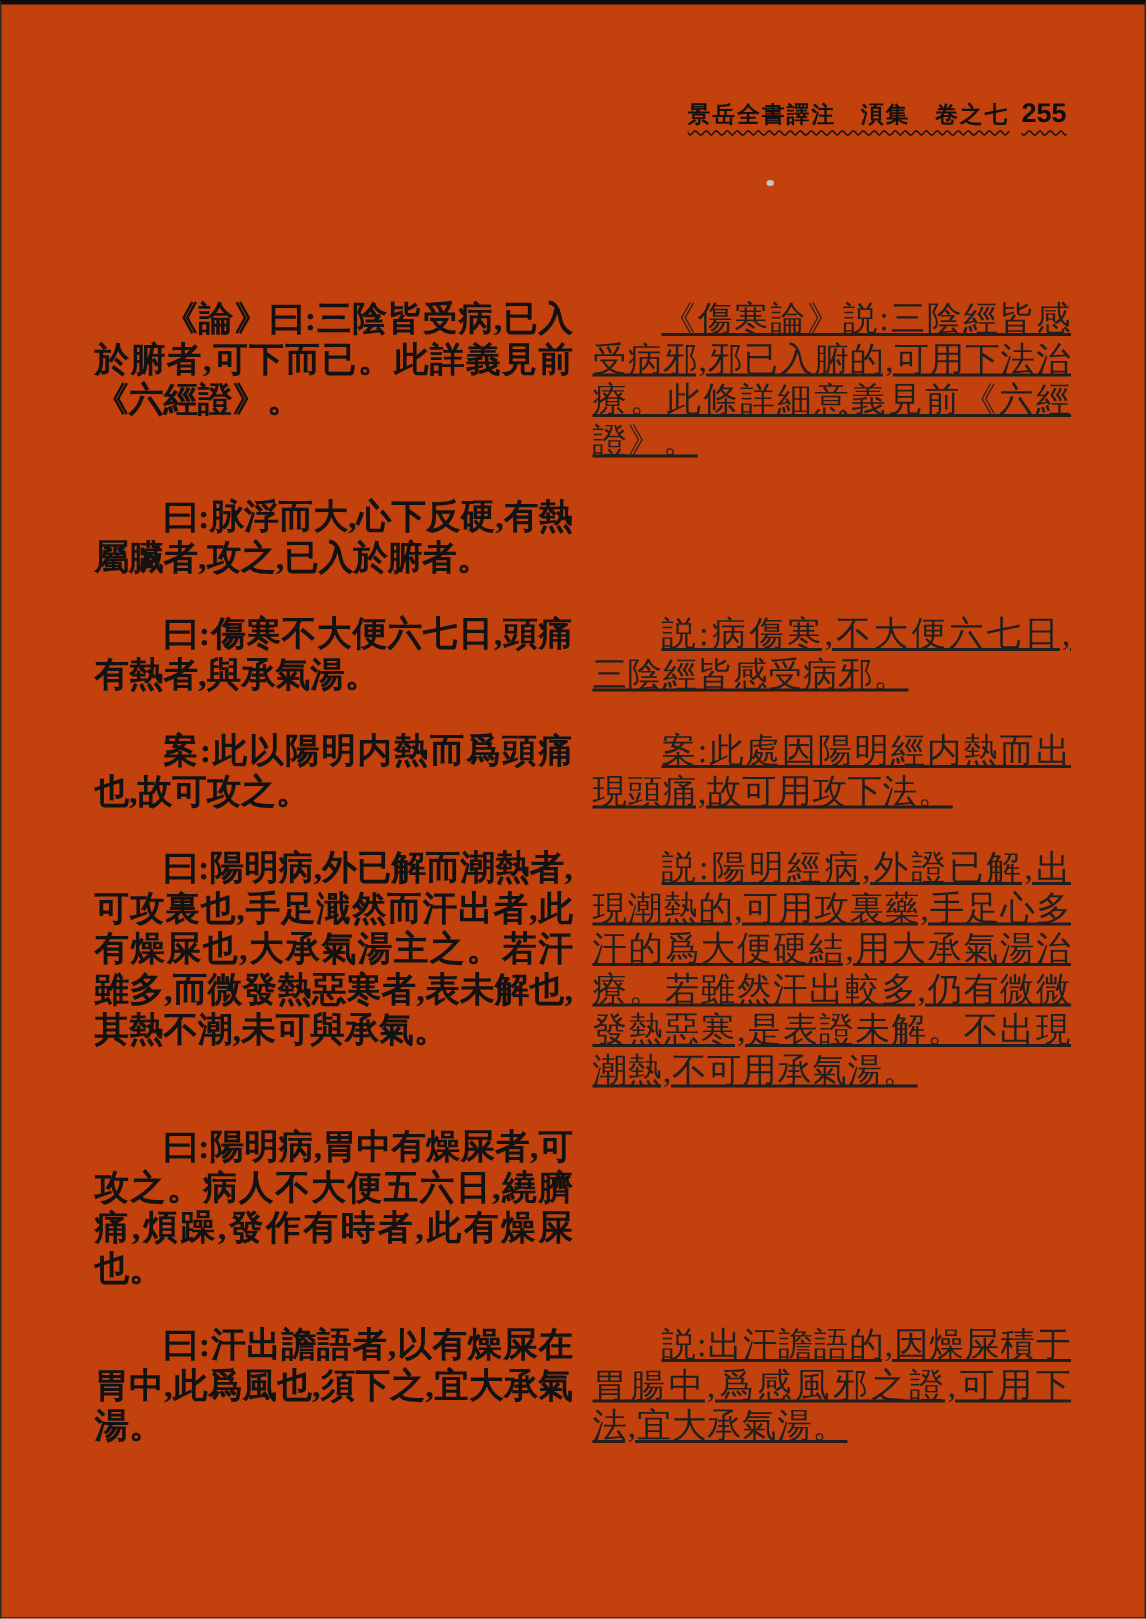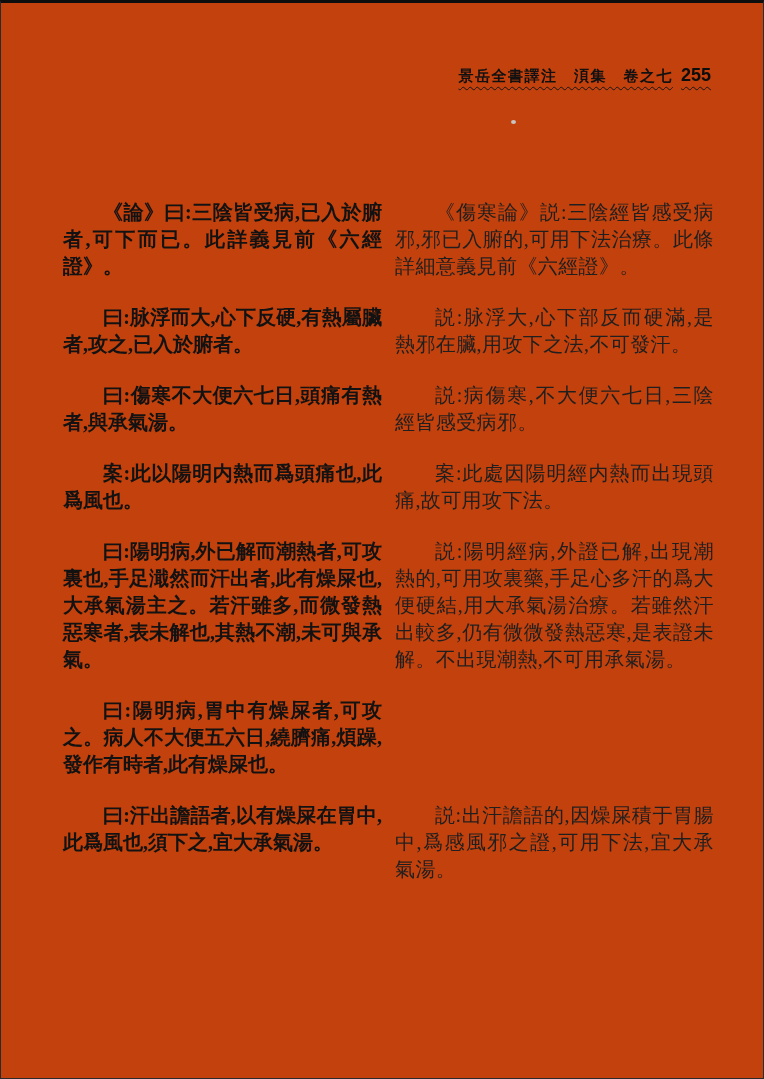--- a/index.html
+++ b/index.html
@@ -47,26 +47,26 @@
   .title-part1 { margin-right:56px; }
   .title-sub { font-size:19px; font-weight:500; margin-left:16px; color:#161616; }
 
   
   .columns {
     position:absolute; top:196px; left:62px; width:651px;
   }
   .row { display:flex; gap:13px; margin-bottom:24px; }
   .cell {
     width:319px;
-    font-size:20px; line-height:27px;
+    font-size:23px; line-height:27px;
     text-align:justify; text-justify:inter-character;
   }
   .cell p { margin:0; text-indent:2em; }
   .cell-left  { font-weight:600; color:#121212; }
-  .cell-right { font-weight:400; color:#1f1f1f; letter-spacing:0.4px; }
+  .cell-right { font-weight:400; color:#1f1f1f; letter-spacing:0.4px;text-decoration:underline; }
 
   .speck {
     position:absolute; left:510px; top:117px;
     width:5px; height:4px; border-radius:50%;
     background:#c8c6c2;
   }
 </style>
 </head>
 <body>
 
@@ -87,38 +87,35 @@
         </div>
       <div class="cell cell-right">
           <p>《傷寒論》説:三陰經皆感受病邪,邪已入腑的,可用下法治療。此條詳細意義見前《六經證》。</p>
         </div>
     </div>
 
     <div class="row">
       <div class="cell cell-left">
           <p>曰:脉浮而大,心下反硬,有熱屬臟者,攻之,已入於腑者。</p>
         </div>
-      <div class="cell cell-right">
-          <p>説:脉浮大,心下部反而硬滿,是熱邪在臟,用攻下之法,不可發汗。</p>
-        </div>
     </div>
 
 
     <div class="row">
       <div class="cell cell-left">
           <p>曰:傷寒不大便六七日,頭痛有熱者,與承氣湯。</p>
         </div>
       <div class="cell cell-right">
           <p>説:病傷寒,不大便六七日,三陰經皆感受病邪。</p>
         </div>
     </div>
 
     <div class="row">
       <div class="cell cell-left">
-          <p>案:此以陽明内熱而爲頭痛也,此爲風也。</p>
+          <p>案:此以陽明内熱而爲頭痛也,故可攻之。</p>
         </div>
       <div class="cell cell-right">
           <p>案:此處因陽明經内熱而出現頭痛,故可用攻下法。</p>
         </div>
     </div>
 
     <div class="row">
       <div class="cell cell-left">
           <p>曰:陽明病,外已解而潮熱者,可攻裏也,手足濈然而汗出者,此有燥屎也,大承氣湯主之。若汗雖多,而微發熱惡寒者,表未解也,其熱不潮,未可與承氣。</p>
         </div>

